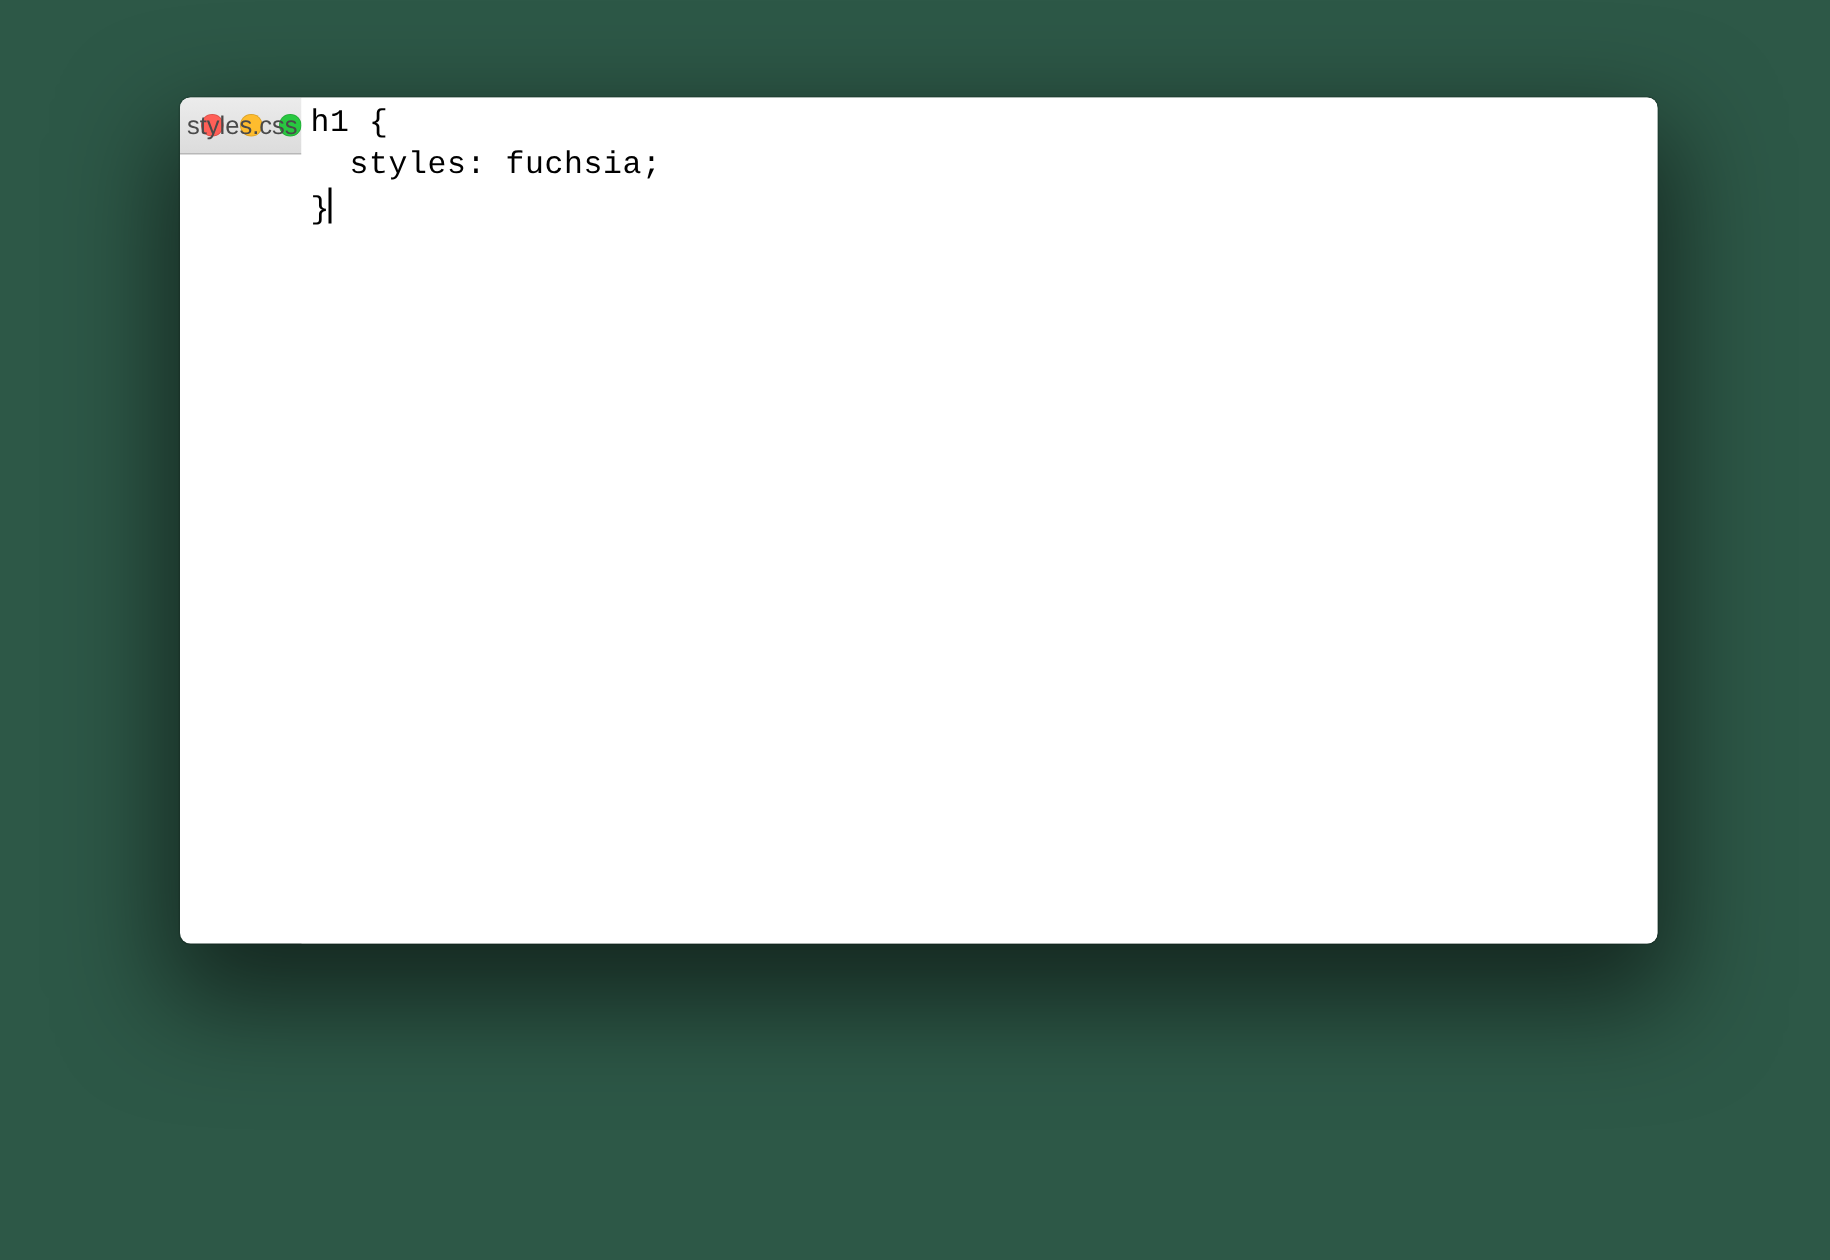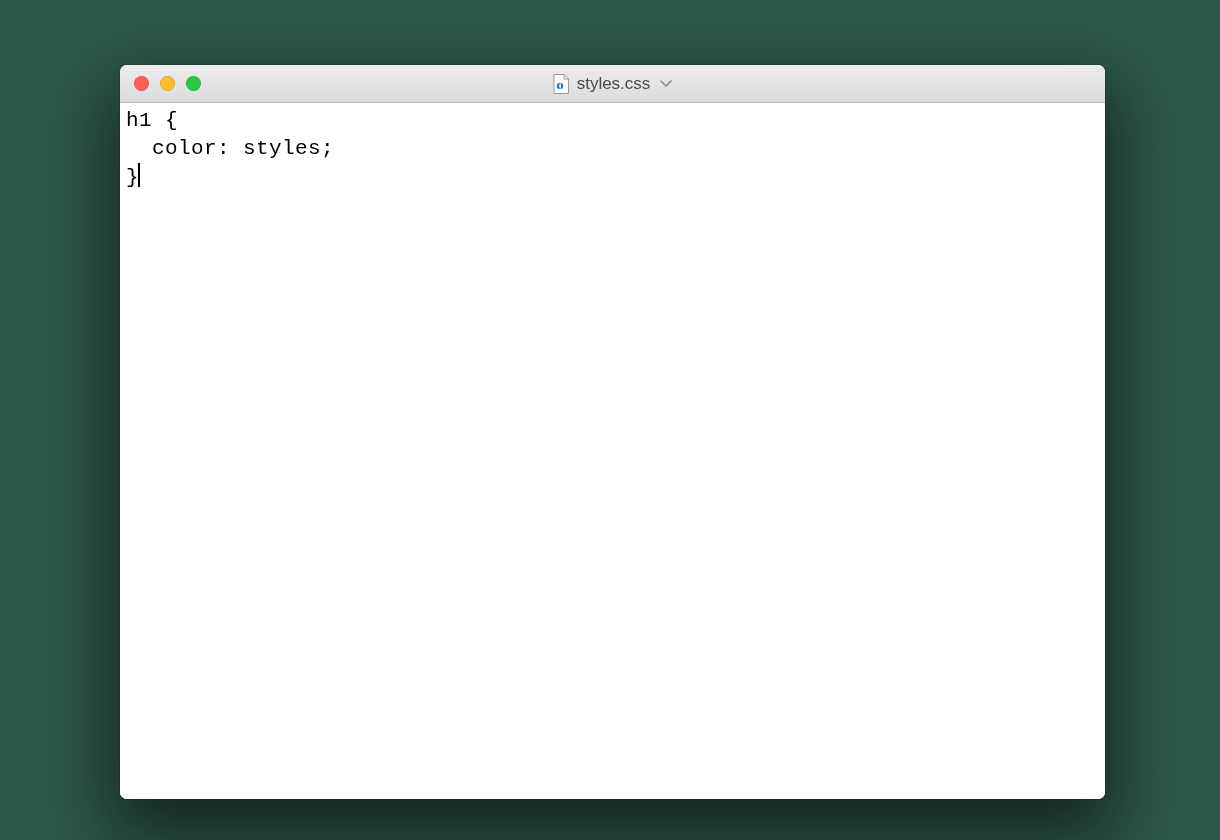--- a/index.html
+++ b/index.html
@@ -12,27 +12,27 @@
       width: 1220px;
       height: 840px;
       position: relative;
       font-family: -apple-system, BlinkMacSystemFont, "Helvetica Neue", sans-serif;
     }
     .window {
       position: absolute;
       top: 65px;
       left: 120px;
       width: 985px;
-      height: 734px;
+      height: 564px;
       background: #ffffff;
       border-radius: 7px;
       box-shadow: 0 30px 70px 10px rgba(0,0,0,0.55), 0 0 0 1px rgba(0,0,0,0.12);
       overflow: hidden;
       display: flex;
-      flex-direction: column;
+      flex-direction: row;
     }
     .titlebar {
       height: 38px;
       background: linear-gradient(to bottom, #ececec 0%, #dcdcdc 100%);
       border-bottom: 1px solid #b8b8b8;
       display: flex;
       align-items: center;
       position: relative;
       flex: 0 0 auto;
     }
@@ -121,15 +121,15 @@
       </span>
       <span class="title-text">styles.css</span>
       <span class="chevron">
         <svg width="12" height="8" viewBox="0 0 12 8">
             <path d="M1 1 L6 6 L11 1" fill="none" stroke="#8a8a8a" stroke-width="1.6" stroke-linecap="round" stroke-linejoin="round"></path>
           </svg>
       </span>
     </div>
   </div>
   <div class="editor"><span>h1 {</span>
-<span>  color: styles;</span>
+<span>  styles: fuchsia;</span>
 <span>}</span><span class="cursor"></span></div>
 </div>
 
 </body></html>

